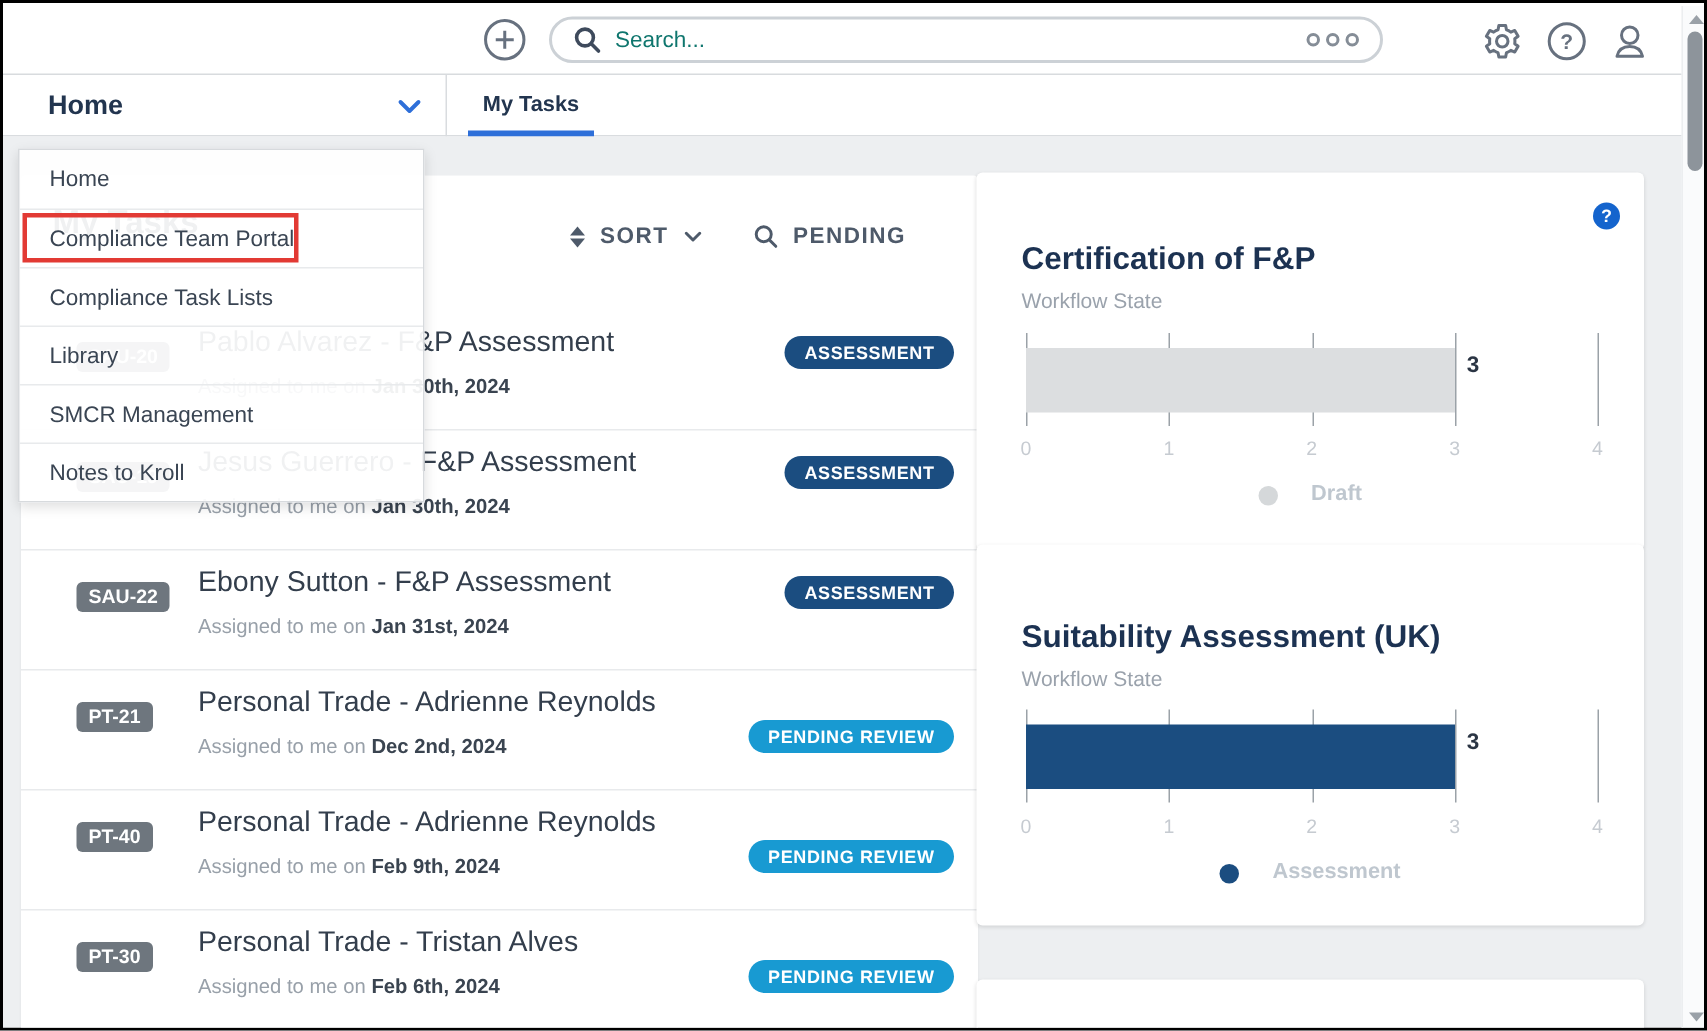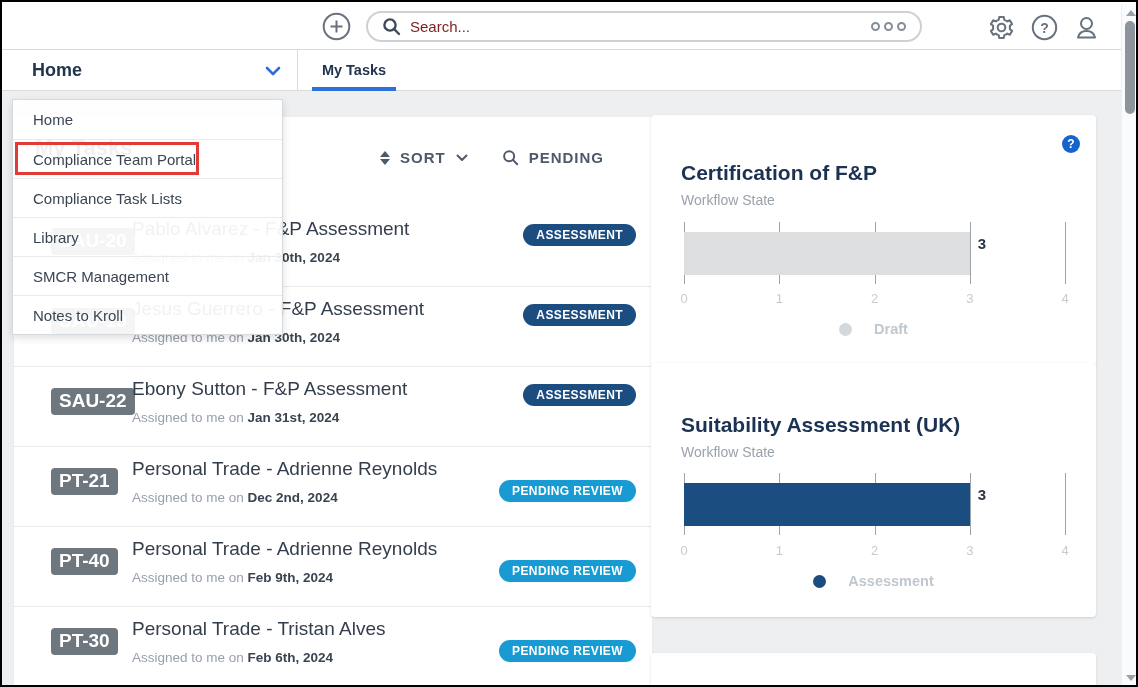--- a/index.html
+++ b/index.html
@@ -4,21 +4,21 @@
 <style>
   * { margin:0; padding:0; box-sizing:border-box; }
   html,body { width:1138px; height:687px; }
   body { font-family:"Liberation Sans","DejaVu Sans",sans-serif; background:#fff; overflow:hidden; }
   .frame { position:relative; width:1138px; height:687px; border:2px solid #000; background:#fff; overflow:hidden; }
 
   
   .topbar { position:absolute; left:0; top:0; width:100%; height:48px; background:#fff; border-bottom:1px solid #d8dbde; }
   .plus-btn { position:absolute; left:320px; top:10px; width:29px; height:29px; color:#67717f; cursor:pointer; }
   .search-field { position:absolute; left:364px; top:9px; width:556px; height:31px; border:2px solid #ccd1d6; border-radius:16px; background:#fff; display:flex; align-items:center; padding:0 14px; }
-  .search-placeholder { color:#7f1d1d; font-size:15px; margin-left:9px; flex:1; }
+  .search-placeholder { color:#0f766e; font-size:15px; margin-left:9px; flex:1; }
   .ellipsis-dots { display:flex; gap:4px; align-items:center; }
   .ellipsis-dots i { display:block; width:9px; height:9px; border:2px solid #858d97; border-radius:50%; }
   .top-icon { position:absolute; top:12px; width:27px; height:27px; color:#67717f; cursor:pointer; }
   .gear-pos { left:986px; } .help-pos { left:1029px; } .person-pos { left:1071px; }
 
   
   .navbar { position:absolute; left:0; top:48px; width:100%; height:41px; background:#fff; border-bottom:1px solid #d9dcdf; }
   .context-switcher { position:absolute; left:0; top:0; width:296px; height:41px; border-right:1px solid #d9dcdf; cursor:pointer; }
   .context-label { position:absolute; left:30px; top:10px; font-size:18px; font-weight:700; color:#22354f; }
   .context-chevron { position:absolute; left:263px; top:16px; color:#2e6fd9; }
@@ -33,21 +33,21 @@
   .panel-title { position:absolute; left:21px; top:18px; font-size:22px; font-weight:700; color:#2e3a49; }
   .panel-controls { position:absolute; right:48px; top:32px; display:flex; align-items:center; gap:10px; color:#4e5a6a; font-size:15px; font-weight:700; letter-spacing:1px; }
   .ctl-gap { width:14px; }
   .sort-glyph { display:flex; flex-direction:column; gap:2px; align-items:center; }
   .sort-glyph i { display:block; width:0; height:0; border-left:5px solid transparent; border-right:5px solid transparent; }
   .sort-glyph .up { border-bottom:6px solid #4e5a6a; }
   .sort-glyph .dn { border-top:6px solid #4e5a6a; }
 
   .rows { position:absolute; left:0; top:90px; width:100%; }
   .task-row { position:relative; height:80px; border-bottom:1px solid #e8eaec; cursor:pointer; }
-  .task-id { position:absolute; left:37px; top:21px; background:#6e767e; color:#fff; font-size:19px; font-weight:700; padding:2px 8px 3px; border-radius:4px; }
+  .task-id { position:absolute; left:37px; top:21px; background:#6e767e; color:#fff; font-size:13px; font-weight:700; padding:2px 8px 3px; border-radius:4px; }
   .task-title { position:absolute; left:118px; top:11px; font-size:19px; color:#333e4c; }
   .task-sub { position:absolute; left:118px; top:43px; font-size:13.5px; color:#98a0a9; }
   .task-date { font-weight:700; color:#3a4450; }
   .pill { position:absolute; right:16px; top:17px; height:22px; line-height:22px; padding:0 13px; border-radius:11px; color:#fff; font-size:12px; font-weight:700; letter-spacing:.4px; }
   .pill-assessment { background:#1b4d80; }
   .pill-pending { background:#189ad2;margin-top:16px; }
 
   
   .card { position:absolute; left:649px; width:445px; background:#fff; border-radius:4px; box-shadow:0 1px 3px rgba(0,0,0,.13); }
   .card-1 { top:24px; height:252px; }
@@ -55,21 +55,21 @@
   .card-3 { top:562px; height:40px; }
   .card-help { position:absolute; right:16px; top:20px; width:18px; height:18px; border-radius:50%; background:#1464cd; color:#fff; font-size:12px; font-weight:700; text-align:center; line-height:18px; cursor:pointer; }
   .card-title { position:absolute; left:30px; top:46px; font-size:21px; font-weight:700; color:#1c3252; }
   .card-subtitle { position:absolute; left:30px; top:77px; font-size:14px; color:#9aa2ac; }
   .plot { position:absolute; left:33px; top:107px; width:381px; height:62px; }
   .gridline { position:absolute; top:0; width:1px; height:62px; background:#9ba2a8; }
   .bar { position:absolute; left:0; top:10px; height:43px; }
   .bar-value { position:absolute; top:13px; font-size:15px; font-weight:700; color:#2b3544; }
   .tick-row { position:absolute; left:33px; top:176px; width:381px; height:16px; }
   .tick { position:absolute; transform:translateX(-50%); font-size:13px; color:#c6cbd1; }
-  .legend { position:absolute; left:0; top:206px; width:100%; display:flex; justify-content:center; align-items:center; gap:22px; }
+  .legend { position:absolute; left:0; top:206px; width:100%; display:flex; justify-content:center; align-items:flex-end; gap:22px; }
   .legend-dot { width:13px; height:13px; border-radius:50%; }
   .legend-label { font-size:14.5px; font-weight:700; color:#bfc7cf; }
 
   
   .scrollbar { position:absolute; left:1119px; top:2px; width:17px; height:683px; background:#fafbfc; border-left:1px solid #eceef0; }
   .sb-arrow { position:absolute; left:4px; width:0; height:0; border-left:5px solid transparent; border-right:5px solid transparent; cursor:pointer; }
   .sb-up { top:6px; border-bottom:6px solid #9aa1a8; }
   .sb-down { bottom:6px; border-top:6px solid #9aa1a8; }
   .sb-thumb { position:absolute; left:3px; top:17px; width:10px; height:93px; border-radius:5px; background:#8d949b; cursor:grab; }
 

